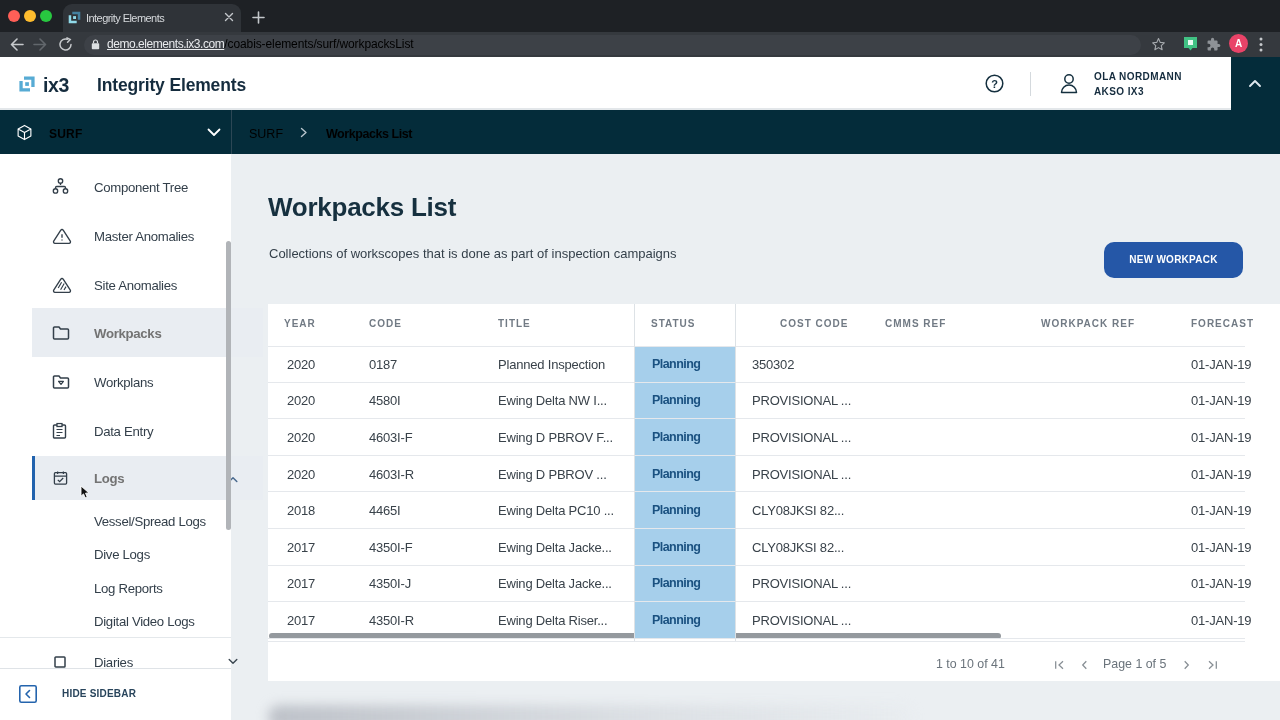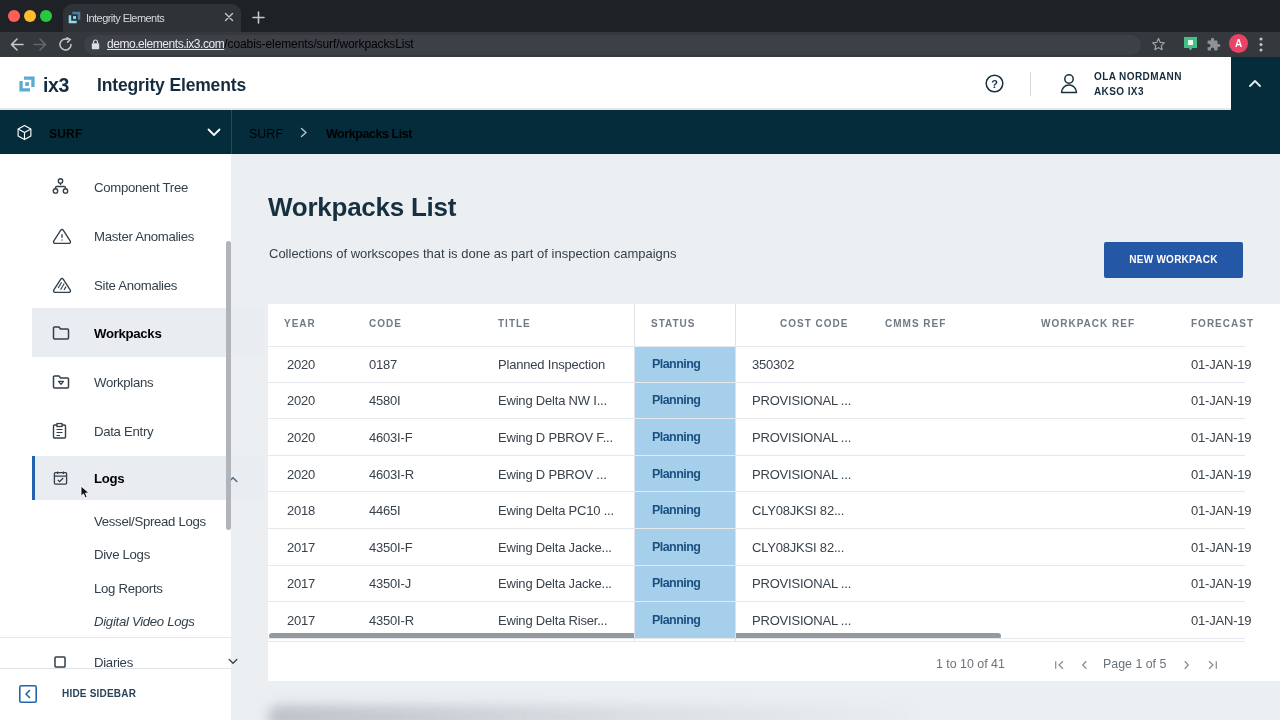--- a/index.html
+++ b/index.html
@@ -28,27 +28,27 @@
   #navytr { left:1231px; top:57px; width:49px; height:53px; background:#042c3a; }
   #sbdiv { left:231px; top:110px; width:1px; height:44px; background:#2c4755; }
   .navytxt { color:#000000; font-size:12.5px; top:126.5px; }
 
   
   #sidebar { left:0; top:154px; width:231px; height:566px; background:#ffffff; }
   .sbitem { left:0; width:231px; height:49px;margin-left:32px; }
   .sblabel { position:absolute; left:62px; top:50%; transform:translateY(-50%); font-size:13.2px; letter-spacing:-.3px; color:#333f4a; }
   .sbicon { position:absolute; left:20px; top:50%; transform:translateY(-50%); }
   .active { background:#e9edf2; }
-  .active .sblabel { color:#000000; font-weight:700; }
+  .active .sblabel { color:#737373; font-weight:700; }
   #sbscroll { left:226px; top:241px; width:5px; height:289px; background:#b1b4b8; border-radius:2.5px; }
 
   
   #h1 { left:268px; top:192px; font-size:26px; font-weight:700; color:#16303f; letter-spacing:-.25px; }
   #subtitle { left:269px; top:245.5px; font-size:13px; color:#333f49; }
-  #newbtn { left:1104px; top:242px; width:139px; height:36px; background:#2557a7; border-radius:2px; color:#fff; font-size:10px; font-weight:700; letter-spacing:.25px; text-align:center; line-height:36px; }
+  #newbtn { left:1104px; top:242px; width:139px; height:36px; background:#2557a7; border-radius:10px; color:#fff; font-size:10px; font-weight:700; letter-spacing:.25px; text-align:center; line-height:36px; }
 
   
   #card { left:268px; top:304px; width:1063px; height:377px; background:#fff; overflow:hidden; }
   .th { position:absolute; top:14px; font-size:10px; font-weight:700; letter-spacing:1px; color:#717a84; }
   .row { position:absolute; left:0; width:977px; height:36.6px; border-bottom:1px solid #e5e8ec; z-index:1; }
   .cell { position:absolute; top:50%; transform:translateY(-50%); font-size:13px; letter-spacing:-.2px; color:#39424a; white-space:nowrap; }
   .statusbg { position:absolute; left:365.5px; top:0; width:101px; height:100%; background:#a6cfeb; }
   .statustxt { position:absolute; left:384px; top:50%; transform:translateY(-50%); font-size:12.5px; letter-spacing:-.55px; font-weight:700; color:#1a5180; }
   .colb { position:absolute; top:0; width:1px; height:337px; background:#dde2e6; z-index:3; }
   #hscroll { position:absolute; left:1px; top:329px; width:732px; height:6px; background:#94999e; border-radius:3px; }
@@ -270,21 +270,21 @@
 
 <div class="abs sbitem" style="top:504px; height:33px;">
     <span class="sblabel">Vessel/Spread Logs</span>
   </div>
 <div class="abs sbitem" style="top:537px; height:33px;">
     <span class="sblabel">Dive Logs</span>
   </div>
 <div class="abs sbitem" style="top:571px; height:33px;">
     <span class="sblabel">Log Reports</span>
   </div>
-<div class="abs sbitem" style="top:604px; height:33px;font-style:italic;">
+<div class="abs sbitem" style="top:604px; height:33px;">
     <span class="sblabel">Digital Video Logs</span>
   </div>
 
 <div class="abs" style="left:0; top:637px; width:231px; height:1px; background:#e4e8eb;"></div>
 
 <div class="abs sbitem" style="top:638px; height:48px;">
   <span class="sbicon" style="left:22px;">
       <svg width="12" height="12" viewBox="0 0 12 12">
     <rect x="1" y="1" width="10" height="10" rx="0.8" fill="none" stroke="#333f4a" stroke-width="1.5"></rect>
   </svg>

